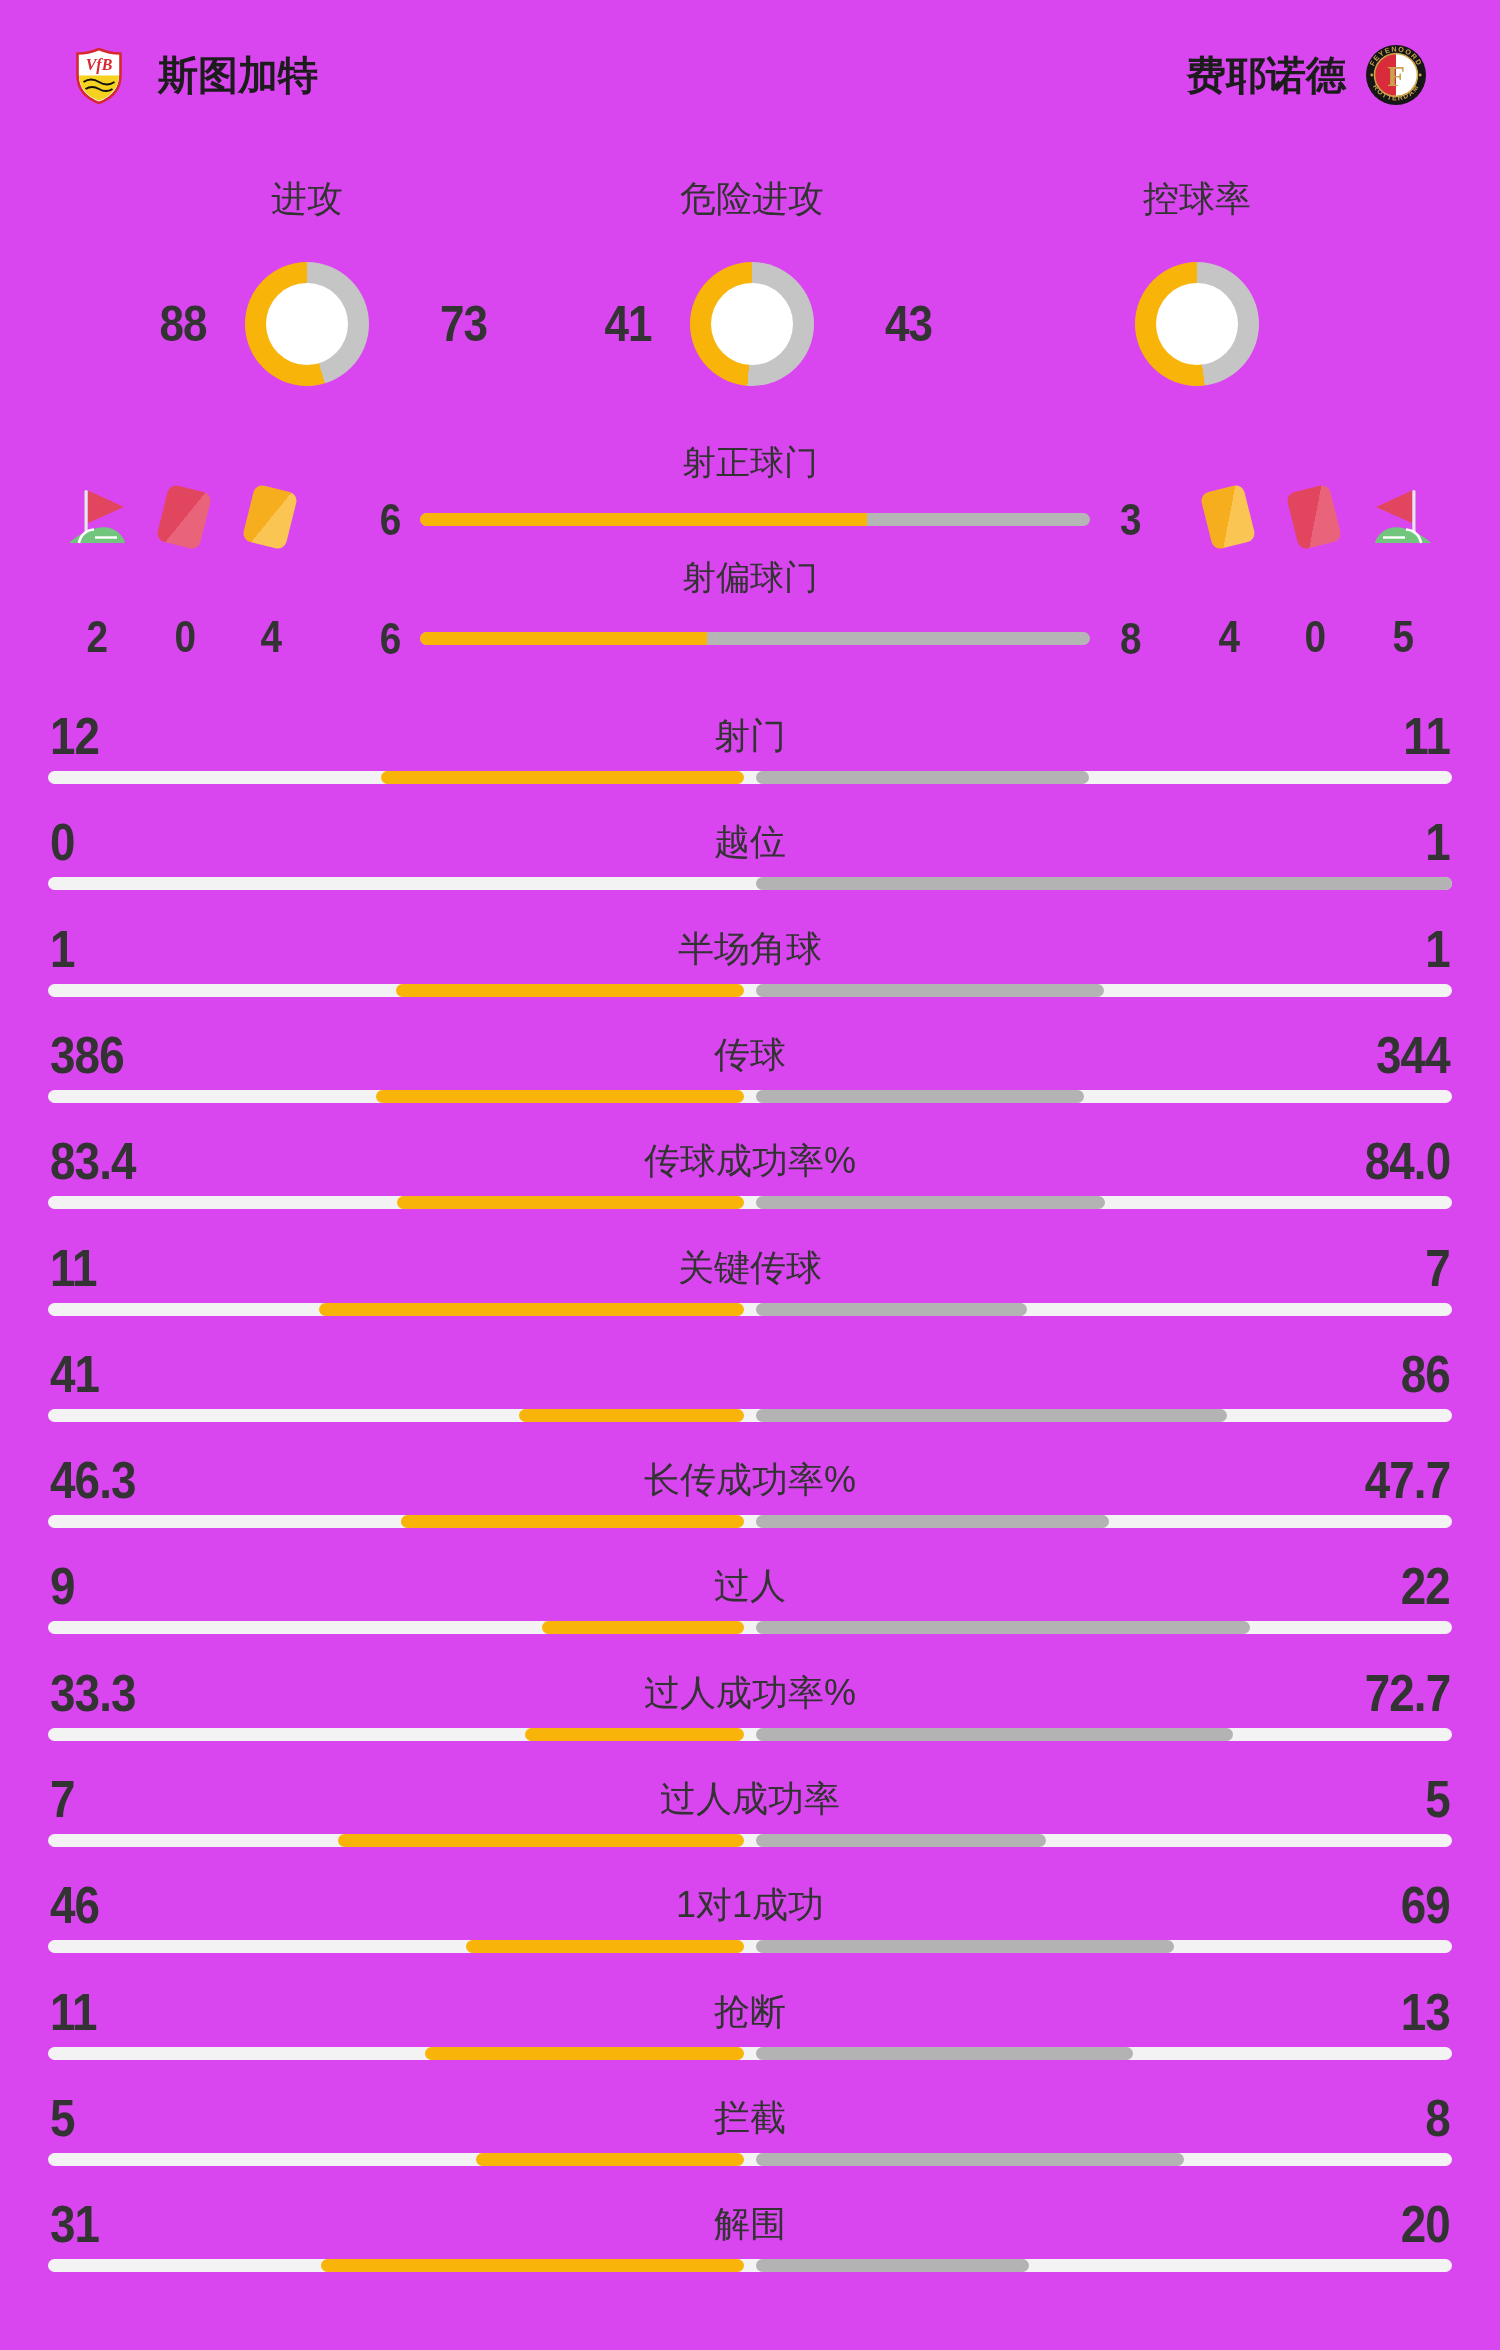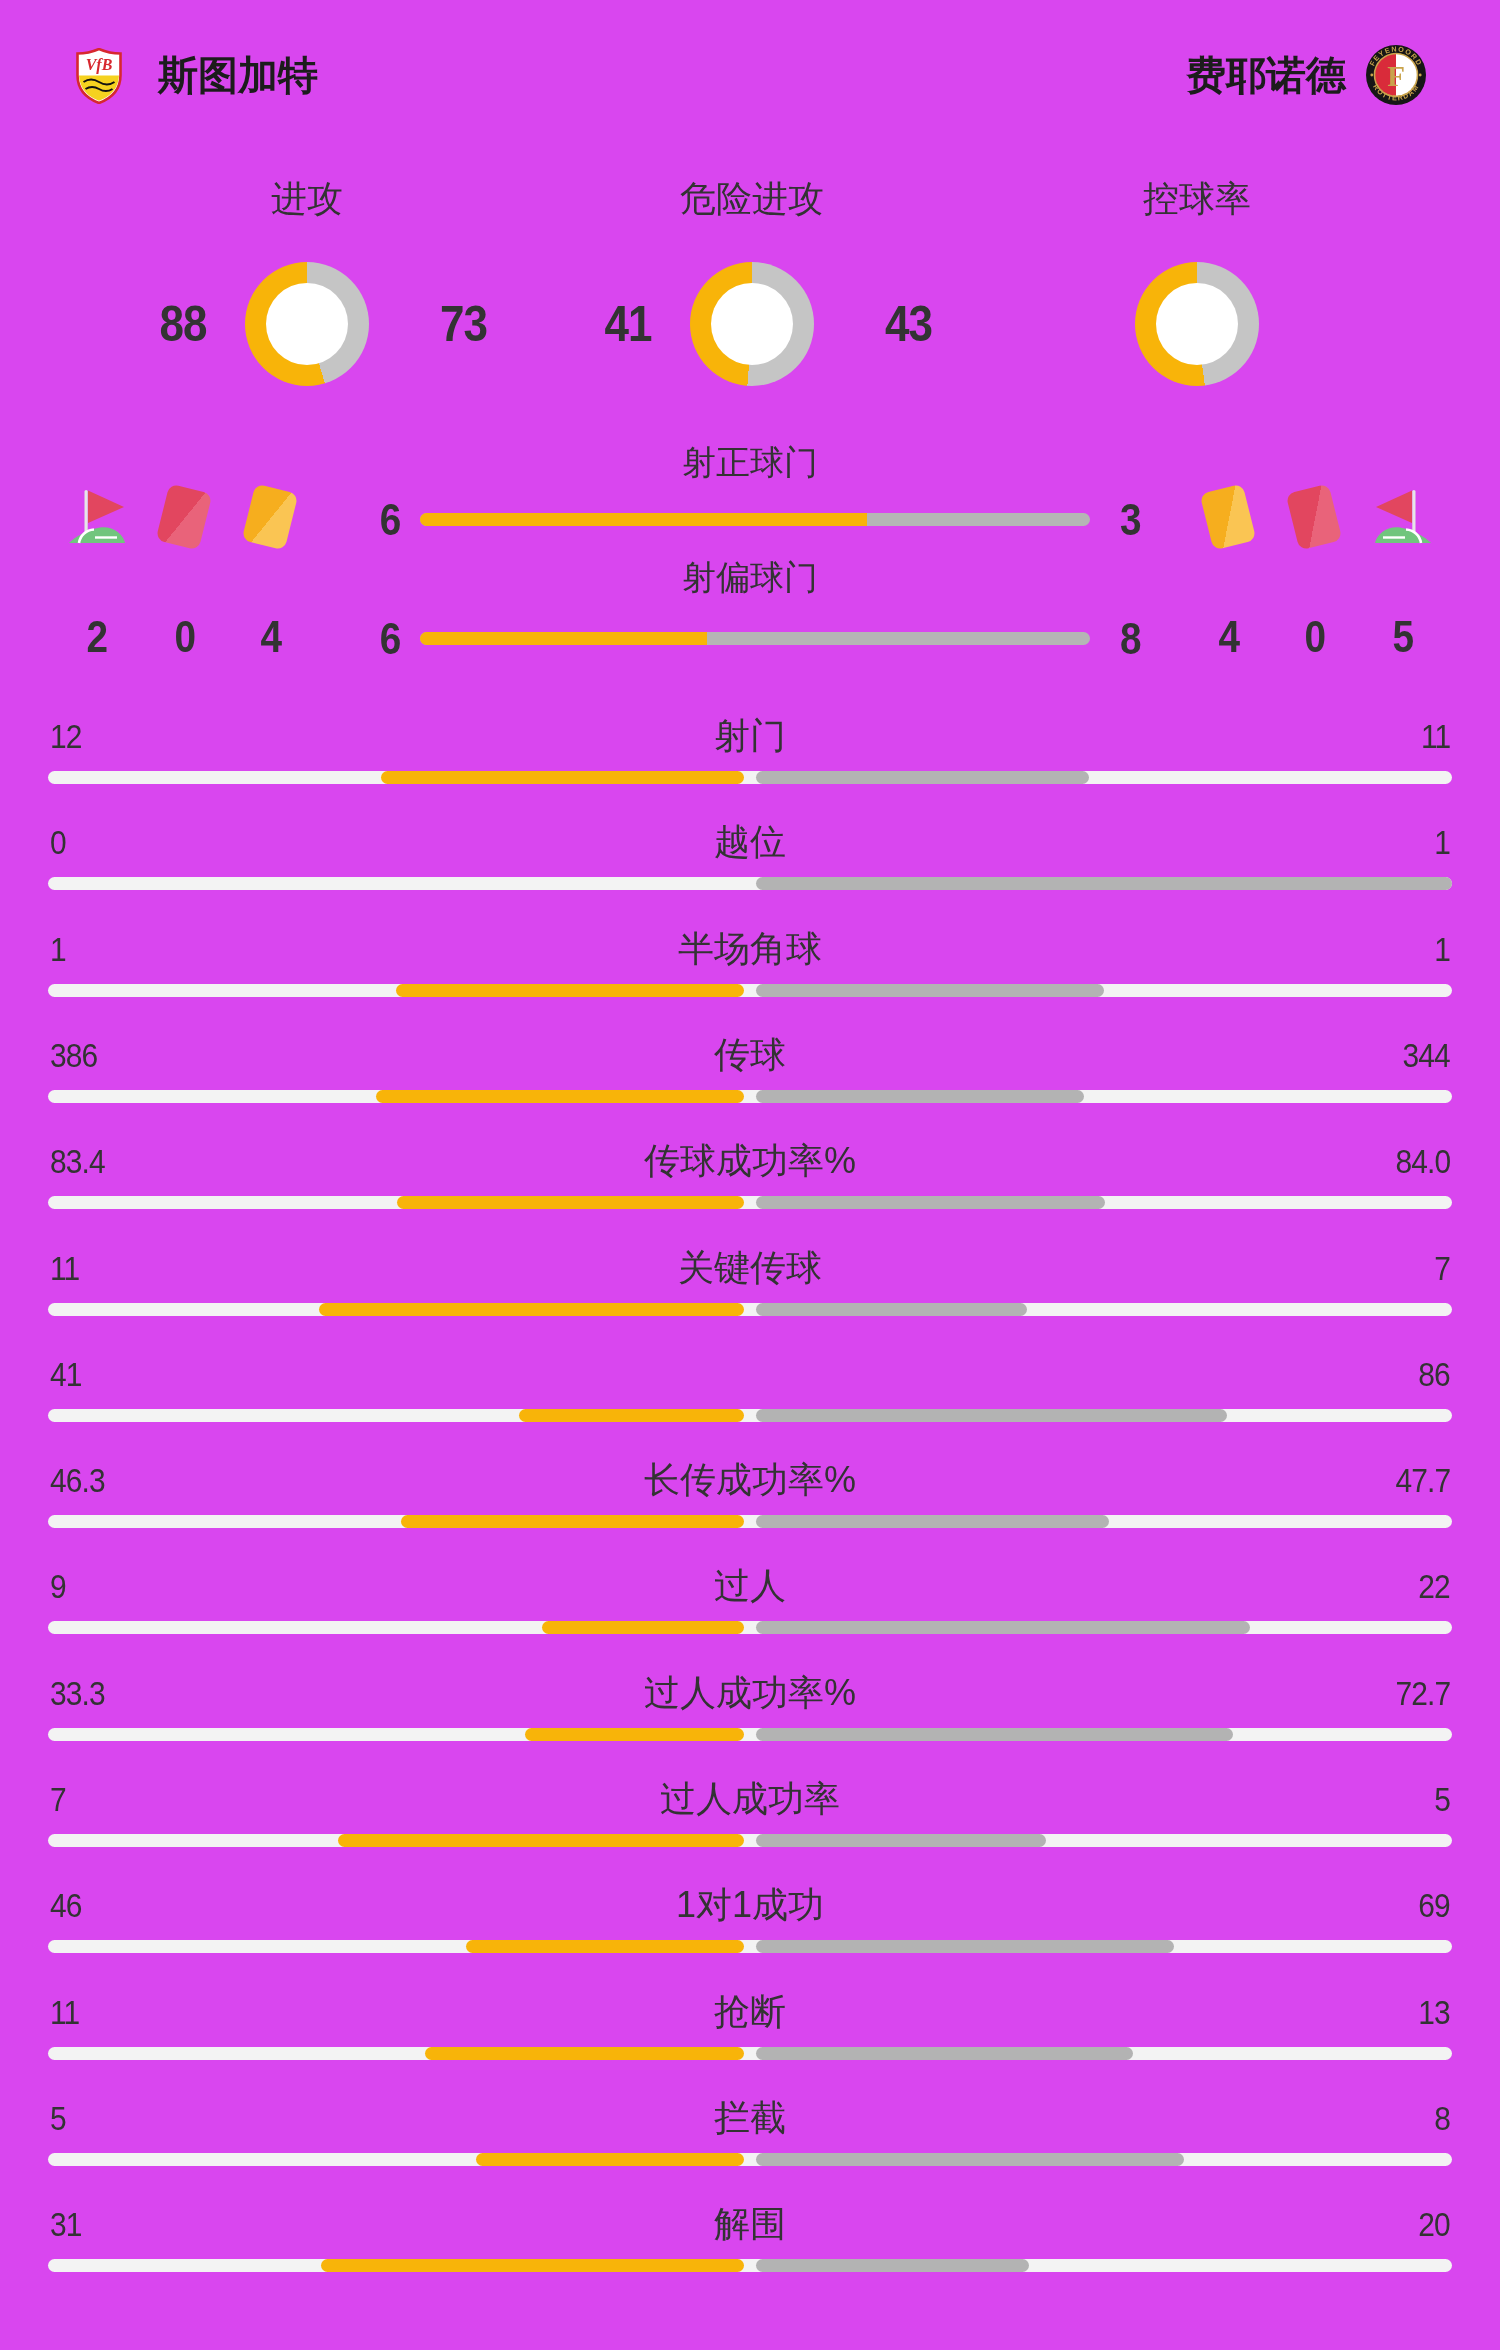--- a/index.html
+++ b/index.html
@@ -48,21 +48,21 @@
   .card.red{background:linear-gradient(115deg,#E2465F 52%,#E9637A 52%);}
   .card.yellow{background:linear-gradient(115deg,#F6AE1E 52%,#FAC553 52%);}
   .card.lean-r{transform:rotate(14deg);}
   .card.lean-l{transform:rotate(-14deg);}
   .disc-count{position:absolute;top:607px;width:90px;height:60px;line-height:60px;
               text-align:center;font-size:44px;font-weight:700;color:#333;}
   .disc-count .num{display:inline-block;transform:scaleX(.88);}
 
   
   .stat-row{position:absolute;left:0;width:1500px;height:110px;}
-  .sv{position:absolute;top:0;height:72px;line-height:72px;font-size:34px;font-weight:400;color:#333;}
+  .sv{position:absolute;top:0;height:72px;line-height:72px;font-size:52px;font-weight:700;color:#333;}
   .sv .num{display:inline-block;transform:scaleX(.88);letter-spacing:-1px;}
   .sv.home{left:50px;}
   .sv.home .num{transform-origin:left center;}
   .sv.away{right:50px;text-align:right;}
   .sv.away .num{transform-origin:right center;}
   .s-label{position:absolute;left:0;top:0;width:100%;height:72px;line-height:72px;
            text-align:center;font-size:36px;font-weight:400;color:#333;}
   .track{position:absolute;left:48px;top:71px;width:1404px;height:13px;border-radius:7px;background:#F3F3F3;}
   .pill{position:absolute;top:0;height:13px;border-radius:7px;}
   .pill.home{background:#F8B409;}

